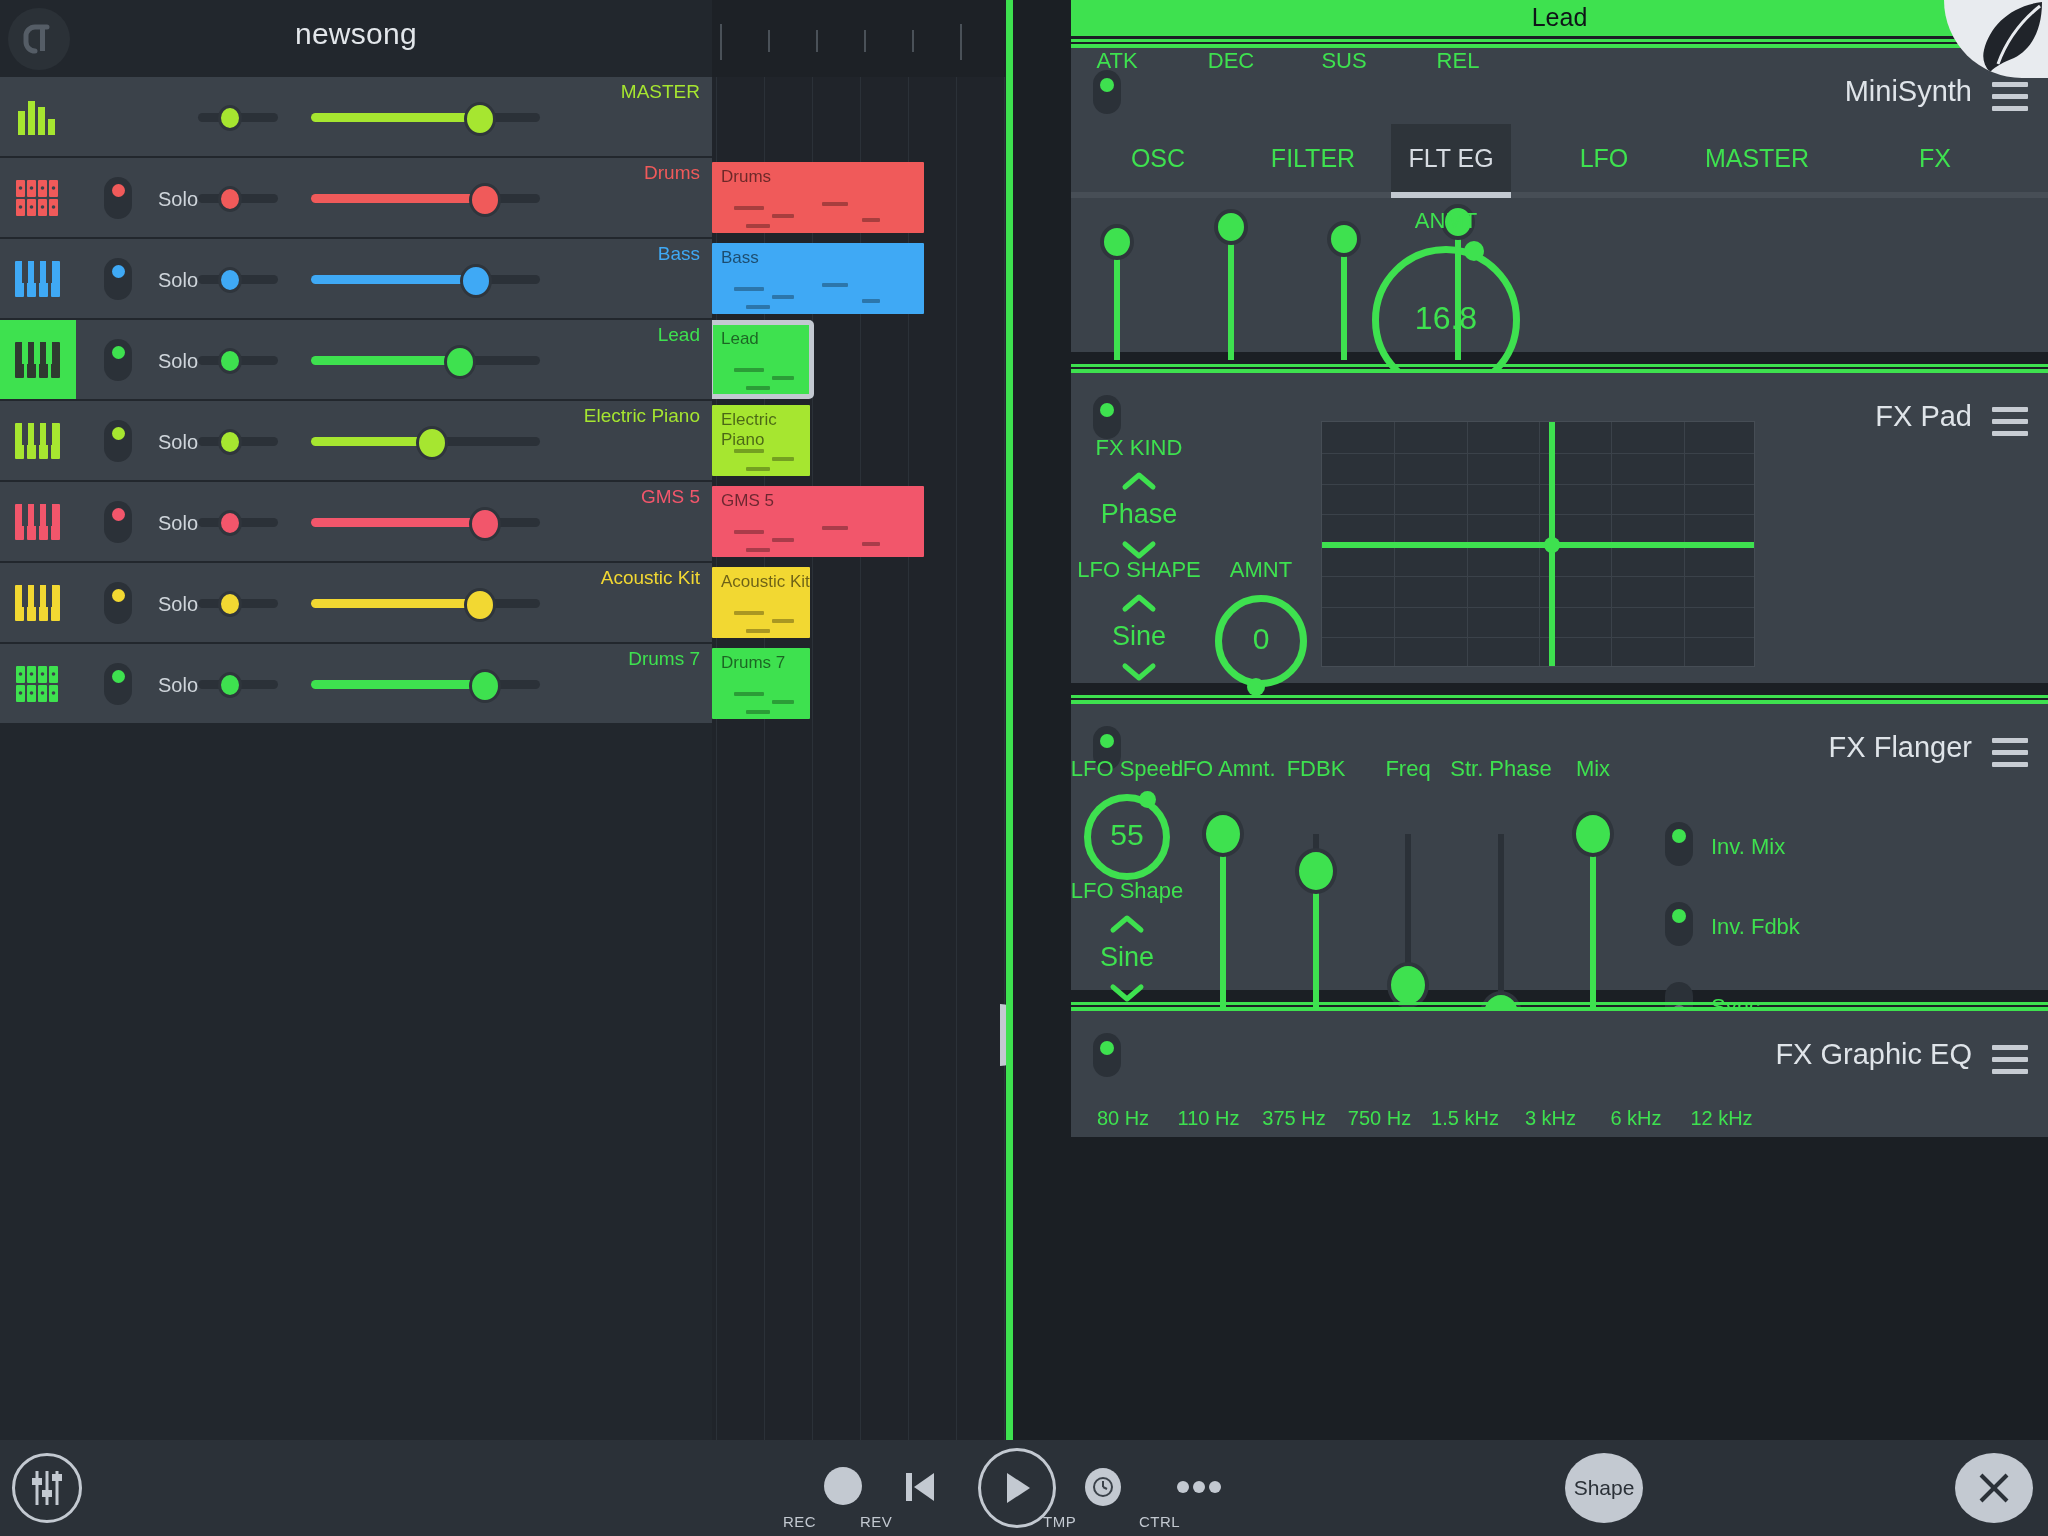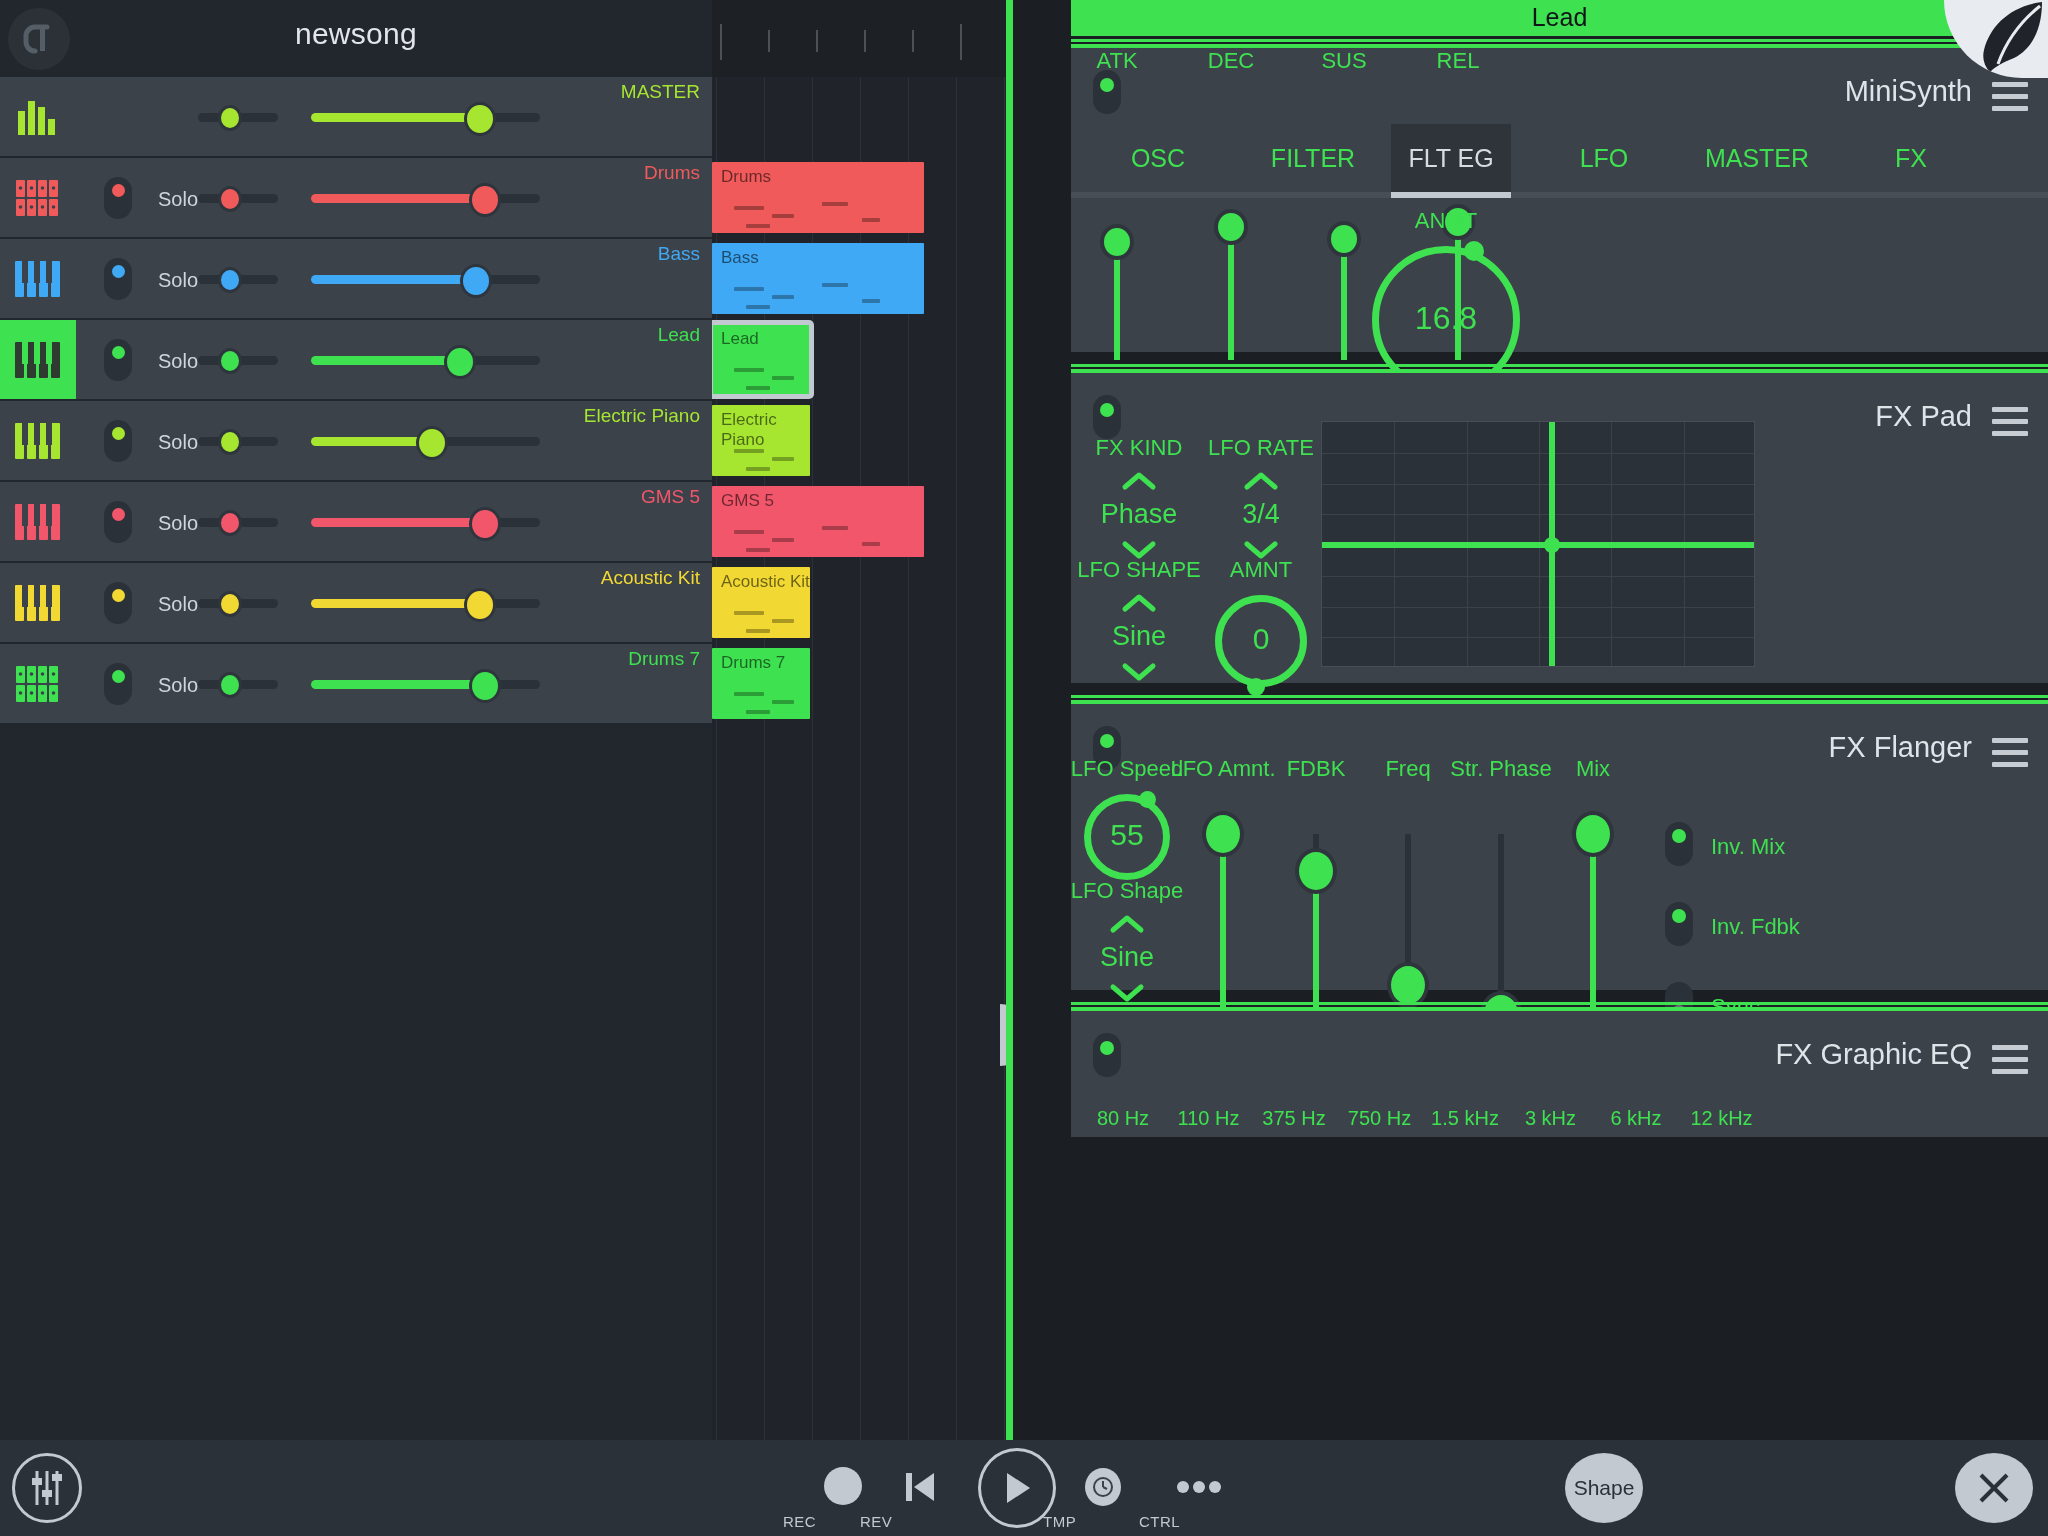--- a/index.html
+++ b/index.html
@@ -542,21 +542,21 @@
           <b></b>
           <b></b>
           <b></b>
         </div>
       <div id="synth-tabs">
           <div class="tab" style="left: 28px; width: 118px;">OSC</div>
           <div class="tab" style="left: 172px; width: 140px;">FILTER</div>
           <div class="tab active" style="left: 320px; width: 120px;">FLT EG</div>
           <div class="tab" style="left: 478px; width: 110px;">LFO</div>
           <div class="tab" style="left: 606px; width: 160px;">MASTER</div>
-          <div class="tab" style="left: 800px; width: 80px;">FX</div>
+          <div class="tab" style="left: 800px; width: 80px; text-align: right;">FX</div>
         </div>
       <div id="tab-underline">
           <b style="left: 320px; width: 120px;"></b>
         </div>
       <div id="adsr-group">
           <div class="adsr" style="left: 46px; top: 0px;">
             <div class="lbl">ATK</div>
             <div class="stem" style="top:199.6px;height:112.4px"></div>
             <div class="knob" style="top:175.6px"></div>
           </div>
@@ -603,34 +603,20 @@
             </svg>
         </span>
         <div class="s-val">Phase</div>
         <span class="chev">
           <svg width="36" height="20" viewBox="0 0 36 20">
               <polyline points="4,4 18,16 32,4" stroke="#3ee14f" stroke-width="5" fill="none" stroke-linecap="round" stroke-linejoin="round"></polyline>
             </svg>
         </span>
       </div>
 
-      <div class="selector" style="left:190px;top:62px;">
-        <div class="s-lbl">LFO RATE</div>
-        <span class="chev">
-          <svg width="36" height="20" viewBox="0 0 36 20">
-              <polyline points="4,16 18,4 32,16" stroke="#3ee14f" stroke-width="5" fill="none" stroke-linecap="round" stroke-linejoin="round"></polyline>
-            </svg>
-        </span>
-        <div class="s-val">3/4</div>
-        <span class="chev">
-          <svg width="36" height="20" viewBox="0 0 36 20">
-              <polyline points="4,4 18,16 32,4" stroke="#3ee14f" stroke-width="5" fill="none" stroke-linecap="round" stroke-linejoin="round"></polyline>
-            </svg>
-        </span>
-      </div>
 
       <div class="selector" style="left:68px;top:184px;">
         <div class="s-lbl">LFO SHAPE</div>
         <span class="chev">
           <svg width="36" height="20" viewBox="0 0 36 20">
               <polyline points="4,16 18,4 32,16" stroke="#3ee14f" stroke-width="5" fill="none" stroke-linecap="round" stroke-linejoin="round"></polyline>
             </svg>
         </span>
         <div class="s-val">Sine</div>
         <span class="chev">

